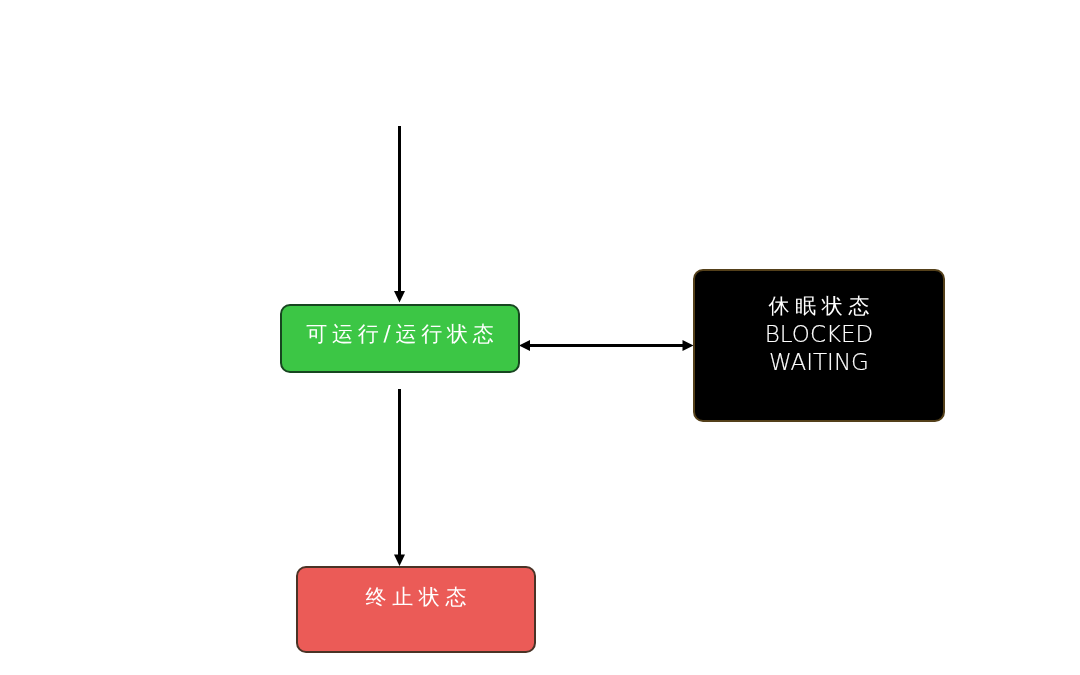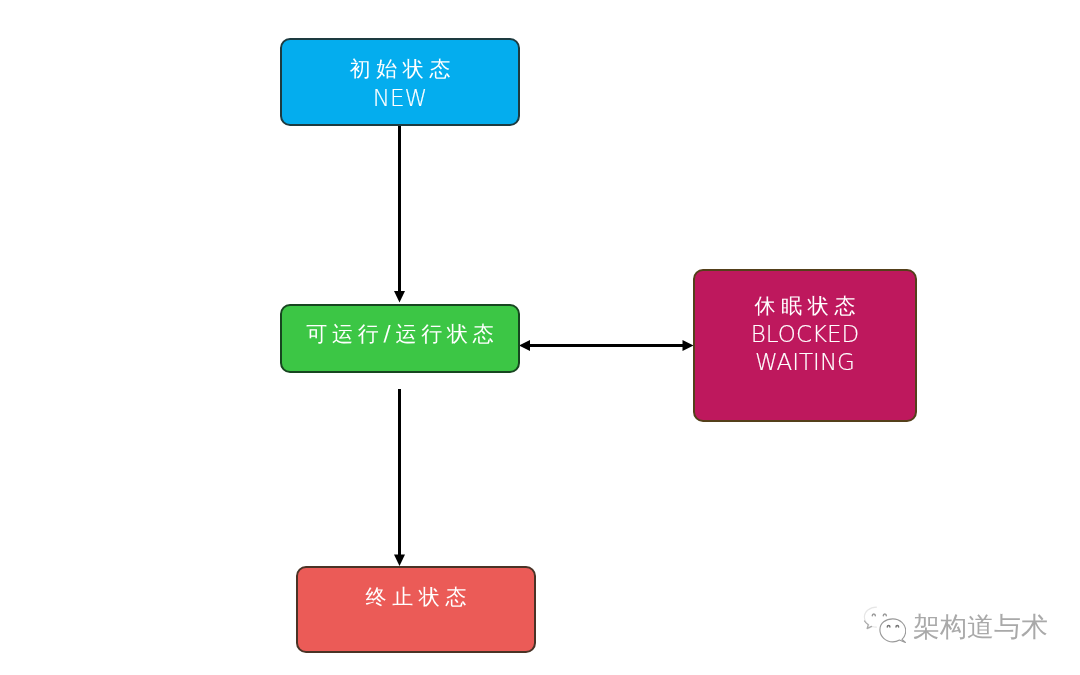--- a/index.html
+++ b/index.html
@@ -9,21 +9,21 @@
   .node{position:absolute;box-sizing:border-box;border-radius:10px;border-style:solid;border-width:2px;text-align:center;}
   .node .cn,.node .en{position:absolute;left:0;right:0;color:#fff;white-space:nowrap;transform:translateZ(0);}
   .node .cn{font-size:21px;line-height:21px;font-weight:400;letter-spacing:5.6px;padding-left:5.6px;box-sizing:border-box;}
   .node .en{font-size:23px;line-height:23px;font-weight:200;-webkit-text-stroke:0.15px #fff;}
   #n-new{left:280px;top:38px;width:240px;height:88px;background:#04ADEE;border-color:#1D3B40;}
   #n-new .cn{top:19px;}
   #n-new .en{top:47px;}
   #n-runnable{left:280px;top:304px;width:240px;height:69px;background:#3CC645;border-color:#174620;}
   #n-runnable .cn{top:18px;letter-spacing:4.8px;padding-left:4.8px;}
   #n-runnable .en{top:48px;}
-  #n-blocked{left:693px;top:269px;width:224px;height:153px;background:#be185d;border-color:#54401A;}
+  #n-blocked{left:693px;top:269px;width:252px;height:153px;background:#000000;border-color:#54401A;}
   #n-blocked .cn{top:25px;}
   #n-blocked .en1{top:52px;}
   #n-blocked .en2{top:80px;}
   #n-blocked .en3{top:107px;}
   #n-terminated{left:296px;top:566px;width:240px;height:87px;background:#EB5B57;border-color:#4A3326;}
   #n-terminated .cn{top:19px;}
   #n-terminated .en{top:47px;}
   svg#edges{position:absolute;left:0;top:0;width:1080px;height:675px;}
   #watermark{position:absolute;left:862px;top:605px;display:flex;align-items:flex-start;}
   #watermark .wm-text{font-size:27px;color:#a9a9a9;margin-left:7px;line-height:44px;transform:translateZ(0);font-weight:300;}
@@ -38,46 +38,28 @@
       <rect x="398" y="126" width="3" height="166" stroke="none"></rect>
       <polygon points="399.5,302.5 394,291 405,291" stroke="none"></polygon>
       <rect x="398" y="389" width="3" height="166" stroke="none"></rect>
       <polygon points="399.5,566 394,554.5 405,554.5" stroke="none"></polygon>
       <rect x="524" y="344" width="164" height="3" stroke="none"></rect>
       <polygon points="519,345.5 530,340 530,351" stroke="none"></polygon>
       <polygon points="693.5,345.5 682.5,340 682.5,351" stroke="none"></polygon>
     </g>
   </svg>
 
-  <div class="node" id="n-new">
-    <div class="cn">初始状态</div>
-    <div class="en">NEW</div>
-  </div>
 
   <div class="node" id="n-runnable">
     <div class="cn">可运行/运行状态</div>
   </div>
 
   <div class="node" id="n-blocked">
     <div class="cn">休眠状态</div>
     <div class="en en1">BLOCKED</div>
     <div class="en en2">WAITING</div>
   </div>
 
   <div class="node" id="n-terminated">
     <div class="cn">终止状态</div>
   </div>
 
-  <div id="watermark">
-    <svg width="44" height="40" viewBox="862 605 44 40">
-      <g fill="none" stroke-linecap="round" stroke-linejoin="round">
-        <path d="M876.4 607.2c-6.6 0-12.0 4.4-12.0 9.9 0 3.1 1.7 5.9 4.4 7.7l-1.4 4.2 4.7-2.5c1.4.4 2.9.6 4.3.6" stroke="#e6e6e6" stroke-width="1.2"></path>
-        <path d="M864.5 621.0c.9 1.5 2.2 2.8 3.8 3.8l-1.2 3.7 1.9-.9 2.5-1.2" stroke="#a8a8a8" stroke-width="1.2"></path>
-        <path d="M872.3 615.8c0-1.0.7-1.8 1.5-1.8s1.5.8 1.5 1.8" stroke="#9a9a9a" stroke-width="1.5"></path>
-        <path d="M883.3 615.8c0-1.0.7-1.8 1.5-1.8s1.5.8 1.5 1.8" stroke="#9a9a9a" stroke-width="1.5"></path>
-        <path d="M892.8 618.8c7.1 0 12.9 5.4 12.9 12.1 0 3.3-1.4 6.3-3.7 8.5l3.4 3.1-5.9-2.5c-2 1.2-4.3 1.9-6.7 1.9-7.1 0-12.9-5.4-12.9-12.1s5.8-11 12.9-11z" stroke="#9a9a9a" stroke-width="1.15"></path>
-        <path d="M887.3 627.0c0-.9.6-1.6 1.3-1.6s1.3.7 1.3 1.6" stroke="#757575" stroke-width="1.5"></path>
-        <path d="M896.0 627.0c0-.9.6-1.6 1.3-1.6s1.3.7 1.3 1.6" stroke="#757575" stroke-width="1.5"></path>
-      </g>
-    </svg>
-    <span class="wm-text">架构道与术</span>
-  </div>
 </div>
 
 </body></html>

